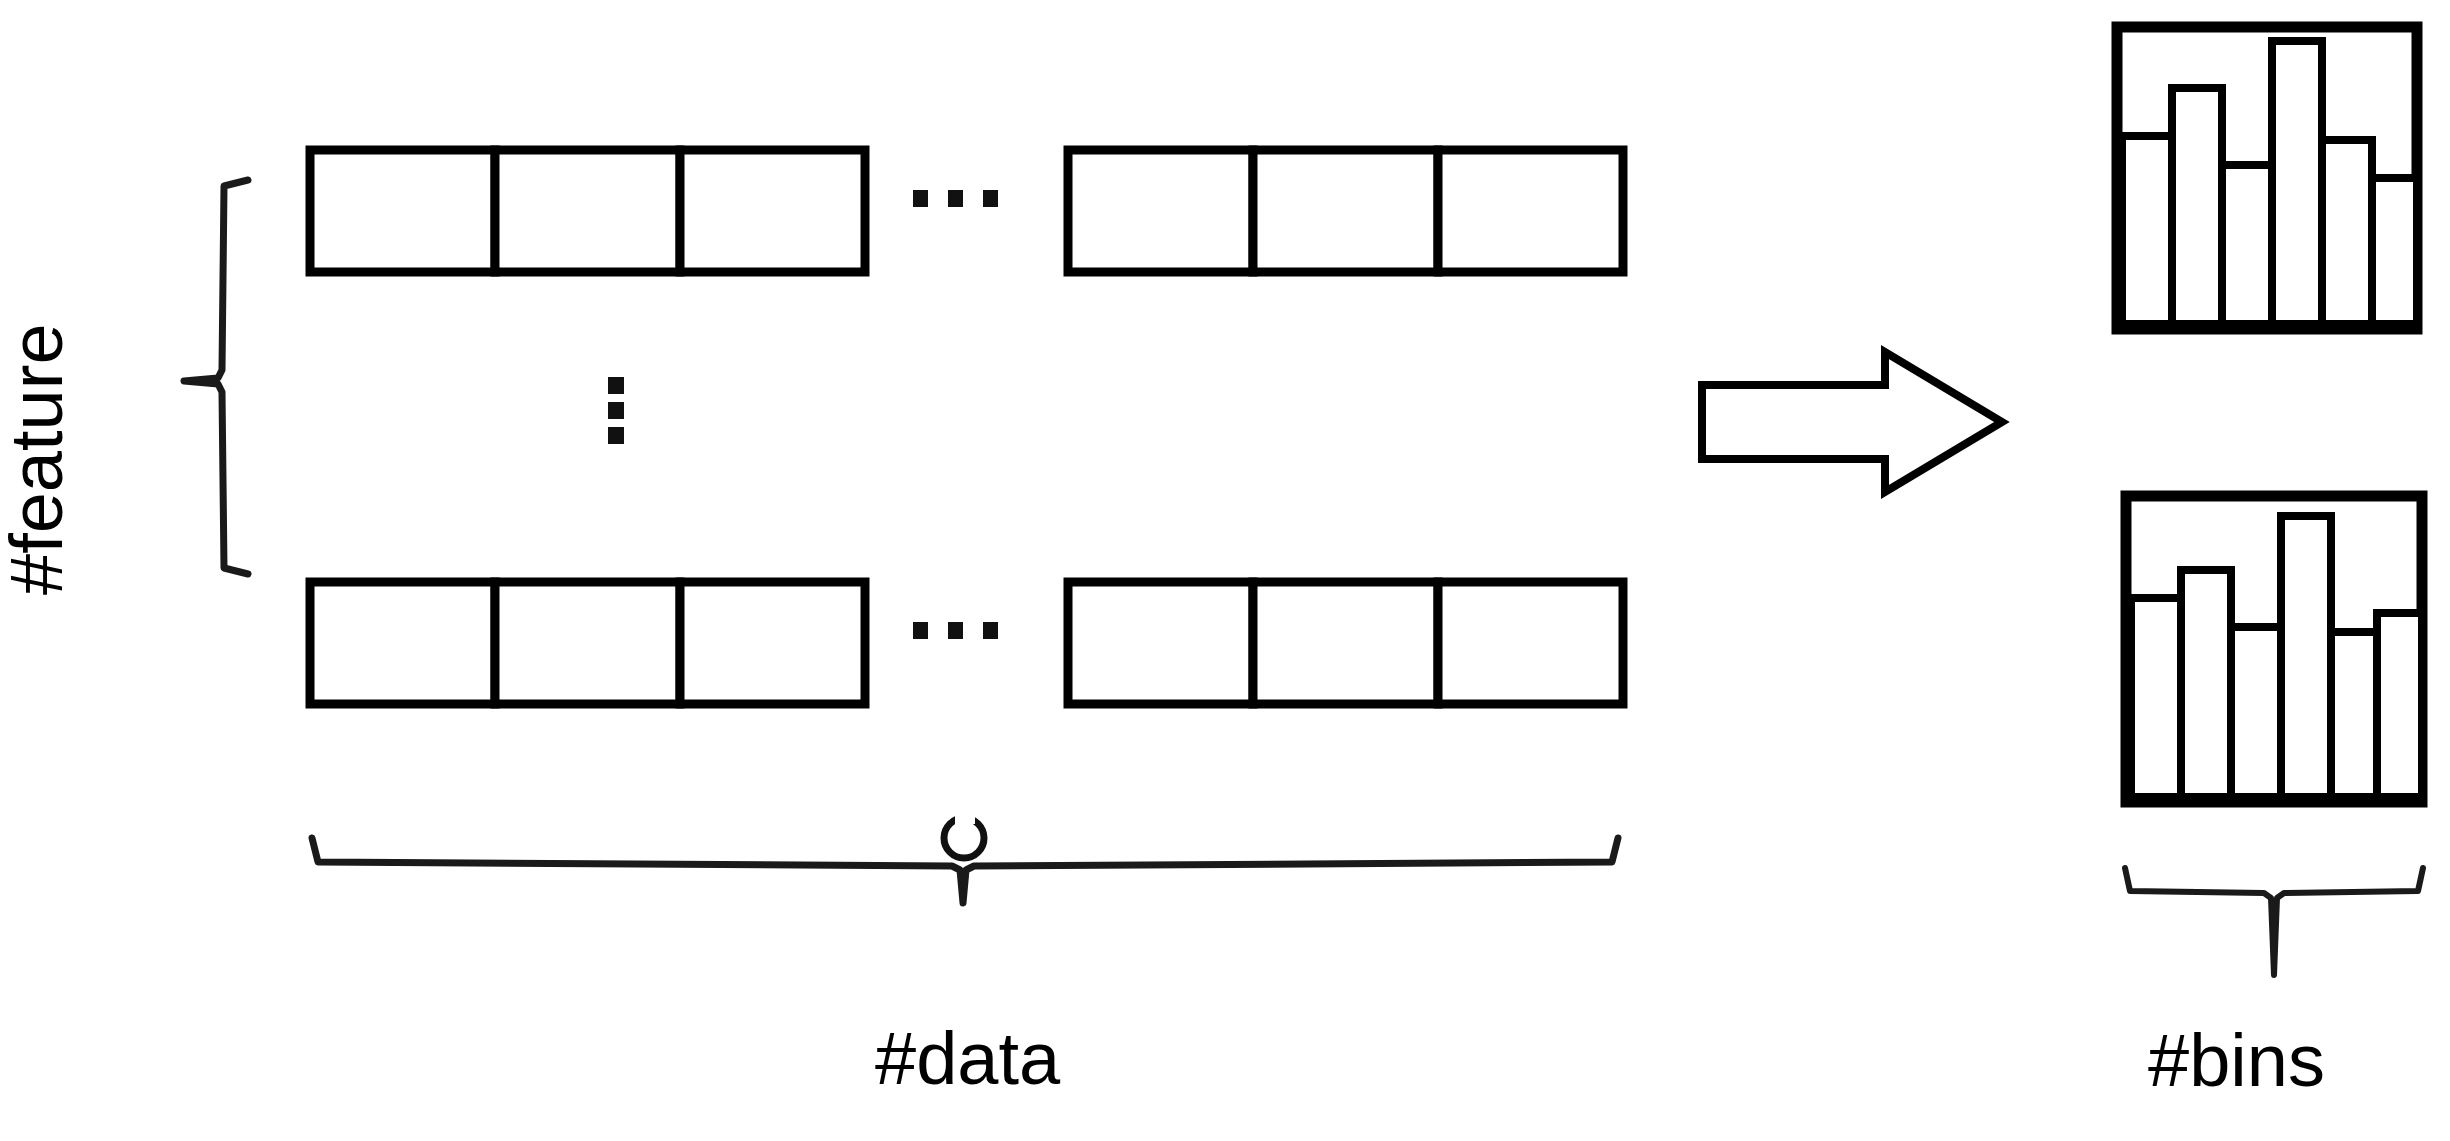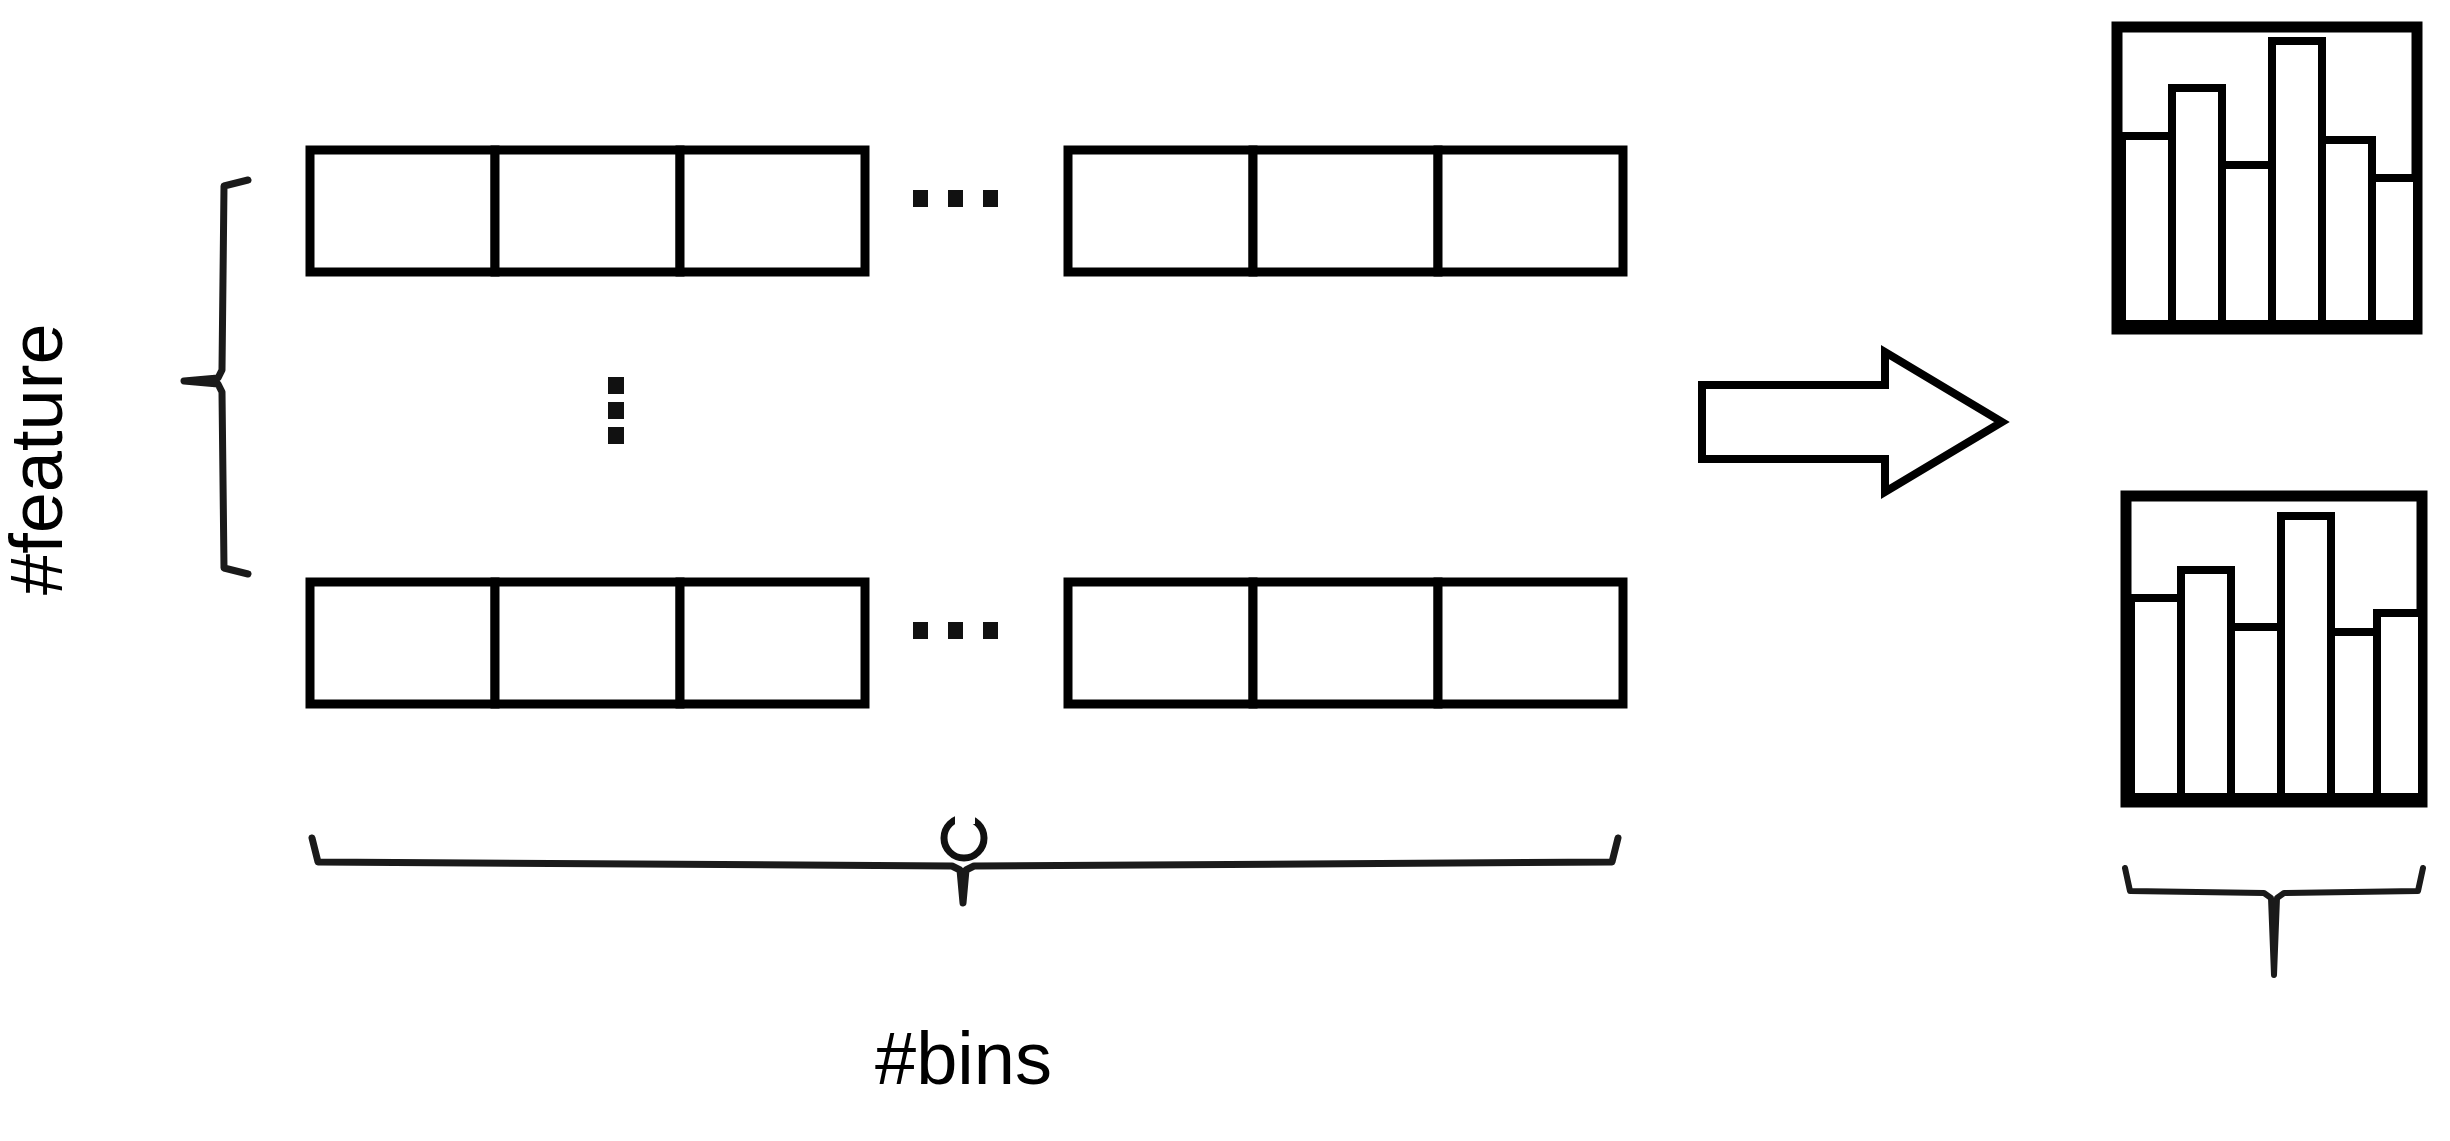--- a/index.html
+++ b/index.html
@@ -144,16 +144,17 @@
     </g>
 
     <g>
       <path d="M 2125 868 L 2130 891 L 2264 893 L 2271 898 L 2274 975 L 2277 898 L 2284 893 L 2418 891 L 2423 868" fill="none" stroke="#1a1a1a" stroke-width="6" stroke-linecap="round" stroke-linejoin="round"></path>
     </g>
 
   </svg>
 
   <div class="lbl" id="label-feature">#feature</div>
 
-  <div class="lbl" id="label-data">#bins</div>
+  <div class="lbl" id="label-data">#data</div>
 
+  <div class="lbl" id="label-bins">#bins</div>
 
 </div>
 
 </body></html>

